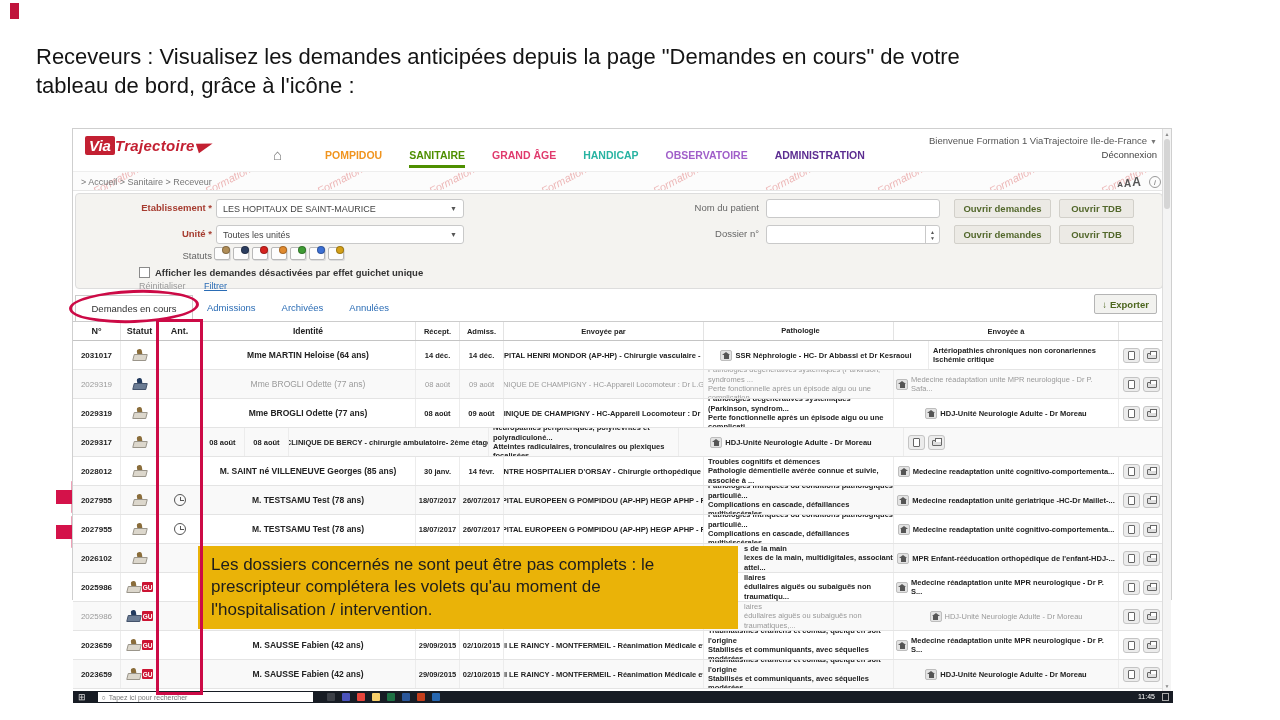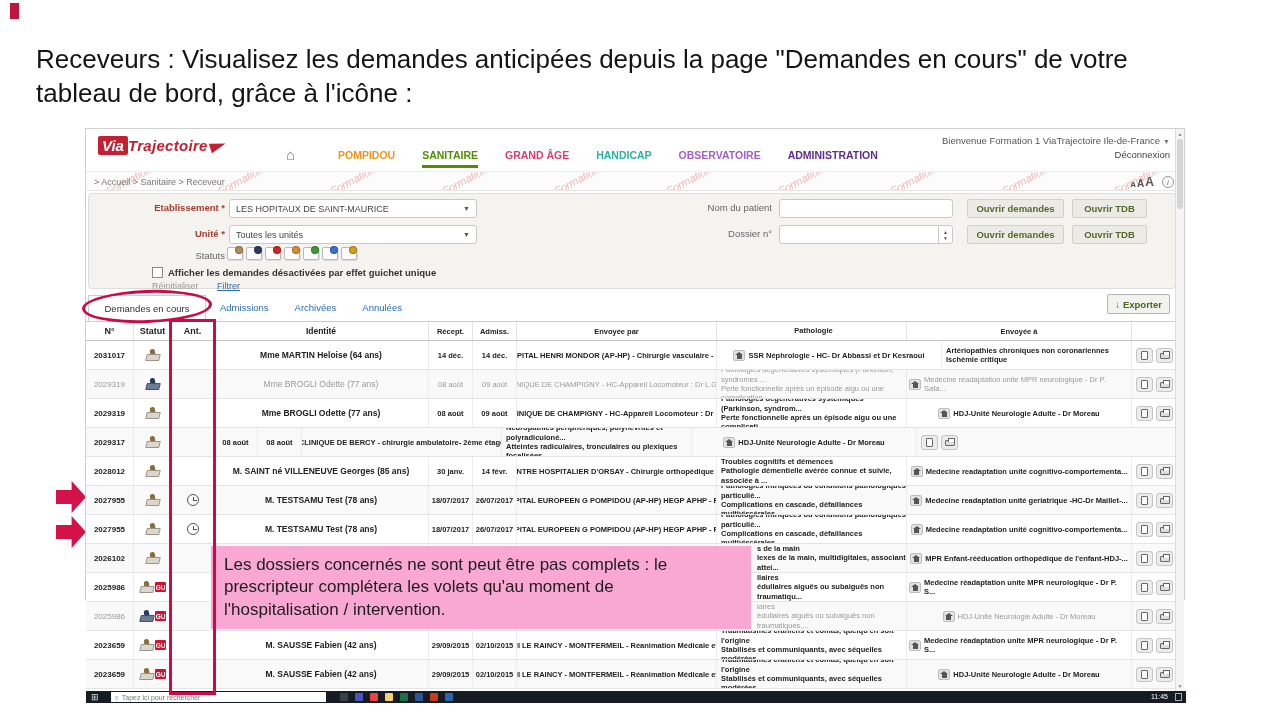--- a/index.html
+++ b/index.html
@@ -1,27 +1,27 @@
 <!DOCTYPE html>
 <html><head>
 <meta charset="utf-8">
 <style>
   * { margin:0; padding:0; box-sizing:border-box; }
   html,body { width:1280px; height:720px; background:#fff; font-family:"Liberation Sans",sans-serif; overflow:hidden; }
   .slide { position:relative; width:1280px; height:720px; background:#fff; }
   .corner-bar { position:absolute; left:10px; top:3px; width:9px; height:16px; background:#c0143c; }
-  .slide-title { position:absolute; left:36px; top:42px; width:1200px; font-size:26px; line-height:1.32; color:#141414; }
+  .slide-title { position:absolute; left:36px; top:42px; width:1200px; font-size:22px; line-height:1.32; color:#141414; }
 
   
   .arrow { position:absolute; width:30px; height:32px; background:#d4124a;
     clip-path:polygon(0 28%, 52% 28%, 52% 0, 100% 50%, 52% 100%, 52% 72%, 0 72%); }
   .a1 { left:56px; top:481px; } .a2 { left:56px; top:516px; }
 
   
-  .app { position:absolute; left:85px; top:128px; width:1100px; height:472px; background:#fff; border:1px solid #cfcfcf; font-size:10px; color:#333; }
+  .app { position:absolute; left:72px; top:128px; width:1100px; height:472px; background:#fff; border:1px solid #cfcfcf; font-size:10px; color:#333; }
 
   
   .hdr { position:absolute; left:0; top:0; width:100%; height:42px; background:#fff; }
   .logo { position:absolute; left:12px; top:7px; display:flex; align-items:center; cursor:pointer; }
   .logo-via { background:#c32032; color:#fff; font-style:italic; font-weight:bold; font-size:15px; padding:1px 4px; border-radius:2px; }
   .logo-traj { color:#c32032; font-size:15px; font-weight:bold; font-style:italic; letter-spacing:.3px; }
   .logo-arrow { width:0; height:0; border-left:16px solid #c32032; border-top:5px solid transparent; border-bottom:5px solid transparent; transform:rotate(-18deg); margin-left:2px; }
   .home { position:absolute; left:200px; top:17px; font-size:15px; color:#777; cursor:pointer; }
   .nav { position:absolute; left:252px; top:20px; display:flex; gap:27px; }
   .nav-item { font-weight:bold; font-size:10.5px; cursor:pointer; padding-bottom:4px; }
@@ -95,21 +95,21 @@
   .house::after { content:""; width:5px; height:4px; background:#555; }
   .abtn { width:17px; height:15px; background:#ececec; border:1px solid #c4c4c4; border-radius:3px; display:inline-flex; align-items:center; justify-content:center; cursor:pointer; }
   .ic-doc { width:7px; height:9px; background:#fff; border:1px solid #666; border-radius:1px; }
   .ic-prn { position:relative; width:10px; height:6px; background:#ddd; border:1px solid #666; border-radius:1px; margin-top:2px; }
   .ic-prn::before { content:""; position:absolute; left:2px; top:-3px; width:5px; height:3px; background:#fff; border:1px solid #666; border-bottom:none; }
 
   
   .ant-rect { position:absolute; left:83px; top:190px; width:47px; height:376px; border:3px solid #cc0a46; z-index:6; pointer-events:none; }
 
   
-  .note { position:absolute; left:125px; top:417px; width:540px; height:83px; background:#f9a8d4; padding:8px 13px; font-size:17px; color:#1d1d1d; line-height:1.32; z-index:4; }
+  .note { position:absolute; left:125px; top:417px; width:540px; height:83px; background:#eab308; padding:8px 13px; font-size:17px; color:#1d1d1d; line-height:1.32; z-index:4; }
 
   
   .sbar { position:absolute; right:0; top:0; width:9px; height:562px; background:#f4f4f4; border-left:1px solid #ddd; z-index:3; }
   .sbar .sarr { position:absolute; left:0; width:8px; text-align:center; font-size:5px; color:#888; cursor:pointer; }
   .sbar .up { top:2px; } .sbar .dn { bottom:2px; }
   .sbar .thumb { position:absolute; left:1px; top:10px; width:6px; height:70px; background:#d5d5d5; border-radius:3px; }
 
   
   .tbar { position:absolute; left:0; top:562px; width:1100px; height:12px; background:#171c24; display:flex; align-items:center; z-index:5; overflow:hidden; }
   .tstart { color:#ddd; font-size:9px; margin-left:5px; cursor:pointer; }

